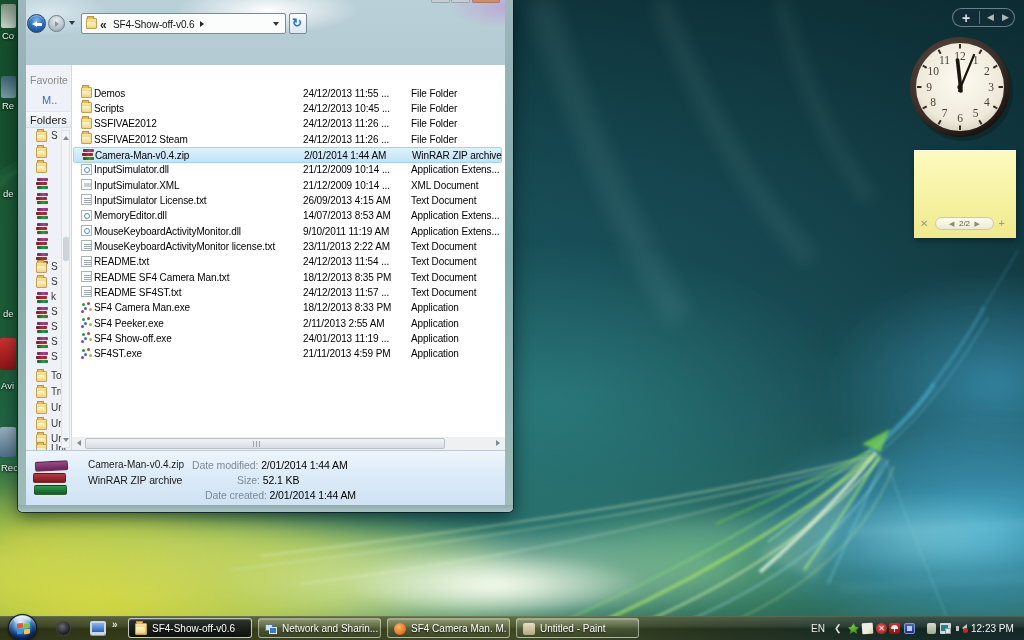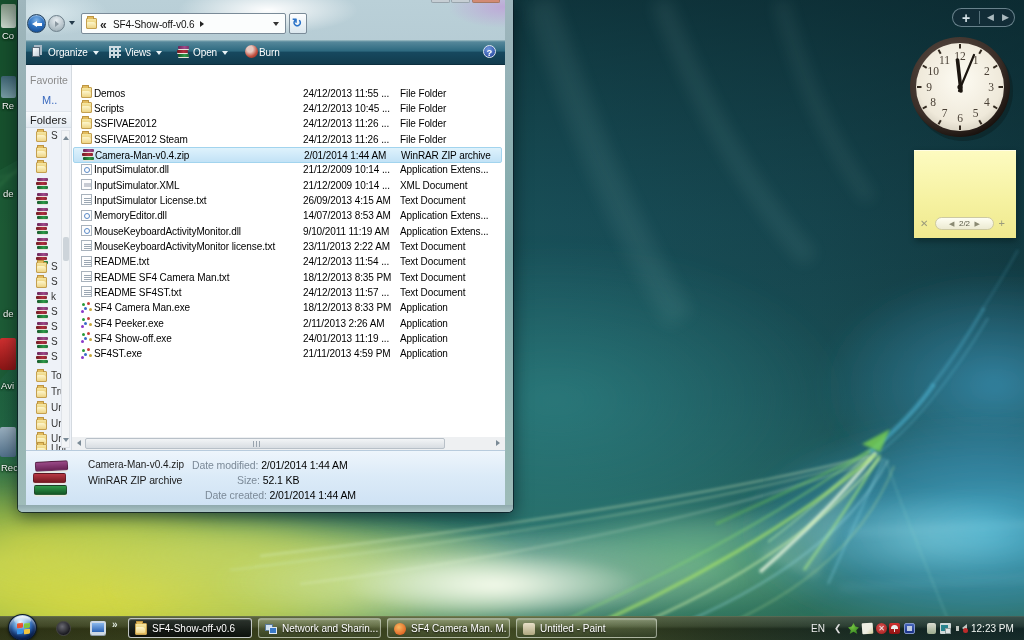--- a/index.html
+++ b/index.html
@@ -107,21 +107,21 @@
 #hdr .c2{position:absolute;left:230px;top:3px}
 #hdr .c3{position:absolute;left:327px;top:3px}
 #hdr .c4{position:absolute;left:420px;top:3px}
 #hdr .s{position:absolute;top:0;width:1px;height:18px;background:#e2e7ee}
 #hdr .sort{position:absolute;left:106px;top:0;border:3.5px solid transparent;border-bottom:4px solid #9ab8d0;border-top:none}
 
 .row{position:absolute;left:1px;width:429px;height:15px;font-size:10px;letter-spacing:-0.1px;color:#000;white-space:nowrap}
 .row .ic{position:absolute;left:8px;top:1px}
 .row .nm{position:absolute;left:21px;top:1.5px}
 .row .dt{position:absolute;left:230px;top:1.5px}
-.row .ty{position:absolute;left:327px;top:1.5px}
+.row .ty{position:absolute;left:338px;top:1.5px}
 .row.sel{background:linear-gradient(180deg,#def2fc,#c2e2f6);border:1px solid #a2d4ee;border-radius:2px;height:16px}
 
 .ic{display:inline-block;width:11px;height:11px;position:relative}
 .icf{background:linear-gradient(180deg,#f4e4a0 8%,#ecd078 50%,#dfb95e 92%);border:1px solid #c4a050;border-radius:1px}
 .icf:before{content:"";position:absolute;left:0;top:-3px;width:5px;height:2px;background:#e2bc5e;border:1px solid #bd9440;border-bottom:none;border-radius:1px 1px 0 0}
 .icf:after{content:"";position:absolute;left:0;top:3px;width:9px;height:6px;background:linear-gradient(180deg,#fdf6cd,#eed586);border-radius:1px 3px 1px 1px}
 .icr .b1,.icr .b2,.icr .b3{position:absolute;width:11px;height:3px;border-radius:1px;box-shadow:0 1px 0 #e8e4da}
 .icr .b1{top:0;left:1px;background:linear-gradient(90deg,#6a2456,#a04a8a 60%,#7a3468)}
 .icr .b2{top:4px;left:0;background:linear-gradient(90deg,#701a20,#b03040 60%,#8a2430)}
 .icr .b3{top:8px;left:1px;background:linear-gradient(90deg,#14572a,#2f9a4a 60%,#1d7036)}
@@ -416,29 +416,20 @@
 <div class="cap mn"></div>
       <div class="cap mx"></div>
       <div class="cap cl"></div>
 <div id="backb">
         <i></i>
       </div>
       <div id="fwdb"></div>
       <div id="nvcaret"></div>
 <div id="addr"><span class="ic icf abs fold"></span><span class="chev">«</span><span class="t">SF4-Show-off-v0.6</span><span class="arr"></span><span class="dcar"></span></div>
 <div id="refr"></div>
-<div id="tbar">
- <span class="org"></span><span class="it" style="left:22px">Organize<span class="car"></span></span>
- <span class="vgrid"></span><span class="it" style="left:99px">Views<span class="car"></span></span>
- <span class="ic icr abs" style="left:151px;top:6px"><i class="b1"></i><i class="b2"></i><i class="b3"></i></span>
- <span class="it" style="left:167px">Open<span class="car"></span></span>
- <span class="abs" style="left:219px;top:5px;width:13px;height:13px;border-radius:50%;background:radial-gradient(circle at 38% 32%,#e8c8c0 25%,#c05040 60%,#7a2018)"></span>
- <span class="it" style="left:233px">Burn</span>
- <span class="q">?</span>
-</div>
 <div id="navp">
  <span class="fav">Favorite l</span>
  <span class="m">M..</span>
  <div class="fol">
           <span>Folders</span>
         </div>
 <div class="titem" style="top:65px">
           <span class="ic icf"></span>
           <span>S</span>
         </div>
@@ -708,21 +699,21 @@
         </div>
 <div class="row" style="top:251.0px">
           <span class="ic ice">
             <i class="d1"></i>
             <i class="d2"></i>
             <i class="d3"></i>
             <i class="d4"></i>
             <i class="d5"></i>
           </span>
           <span class="nm">SF4 Peeker.exe</span>
-          <span class="dt">2/11/2013 2:26 AM</span>
+          <span class="dt">2/11/2013 2:55 AM</span>
           <span class="ty">Application</span>
         </div>
 <div class="row" style="top:266.3px">
           <span class="ic ice">
             <i class="d1"></i>
             <i class="d2"></i>
             <i class="d3"></i>
             <i class="d4"></i>
             <i class="d5"></i>
           </span>
@@ -784,21 +775,21 @@
       <span class="ti">
         <i style="position:absolute;left:0;top:1px;width:8px;height:7px;background:#cfe0f0;border:1px solid #5a7a9a"></i>
         <i style="position:absolute;left:4px;top:4px;width:8px;height:7px;background:#3a7ac8;border:1px solid #dfe8f2"></i>
       </span>
       <span class="tx">Network and Sharin...</span>
     </div>
 <div class="tbtn" style="left:387px;width:123px">
       <span class="ti" style="background:radial-gradient(circle at 40% 35%,#f8b860,#d84a10);border-radius:50%"></span>
       <span class="tx">SF4 Camera Man. M...</span>
     </div>
-<div class="tbtn" style="left:516px;width:141px">
+<div class="tbtn" style="left:516px;width:123px">
       <span class="ti" style="background:linear-gradient(180deg,#e8e0c8,#b0a880);border-radius:2px"></span>
       <span class="tx">Untitled - Paint</span>
     </div>
 <div id="tray">
       <span class="en">EN</span>
       <span class="ch">❮</span>
     </div>
 <span class="tico" style="left:848px;background:radial-gradient(circle at 40% 35%,#7ad042,#277a18);clip-path:polygon(50% 0,68% 32%,100% 40%,75% 65%,85% 100%,50% 80%,15% 100%,25% 65%,0 40%,32% 32%)"></span>
 <span class="tico" style="left:862px;background:linear-gradient(135deg,#fffef2 60%,#ded8a0);border-radius:1px;transform:rotate(-4deg)"></span>
 <span class="tico" style="left:876px;background:radial-gradient(circle at 45% 40%,#ee5858,#a81414);border-radius:50%;color:#fff;font-size:8px;text-align:center;line-height:11px">✕</span>

